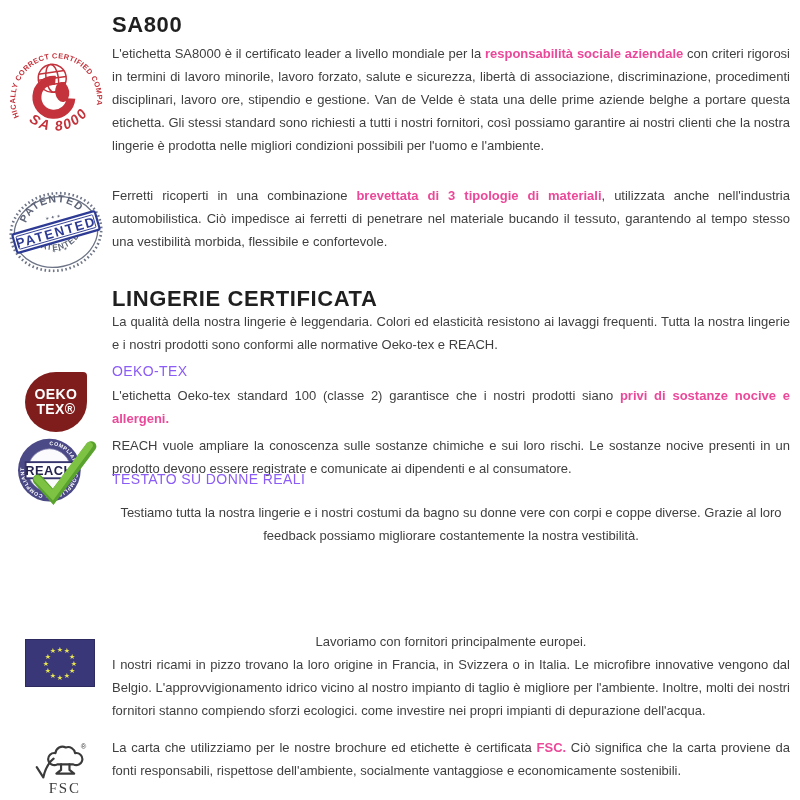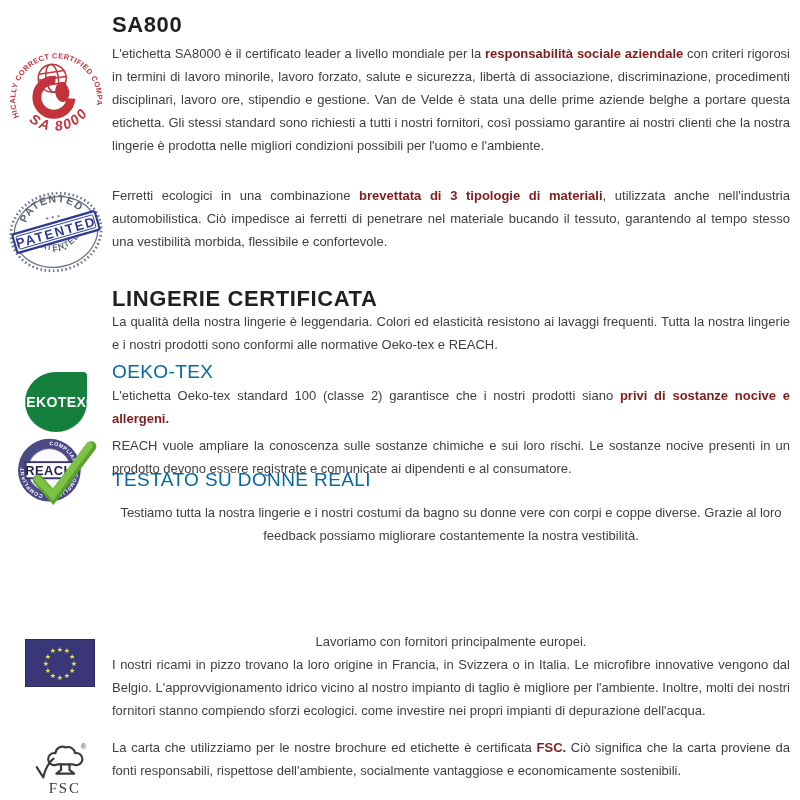--- a/index.html
+++ b/index.html
@@ -5,39 +5,39 @@
   * { margin:0; padding:0; box-sizing:border-box; }
   html,body { background:#ffffff; }
   body { font-family:"Liberation Sans","DejaVu Sans",sans-serif; color:#3f3f3f; }
   .page { position:relative; width:800px; height:800px; background:#fff; overflow:hidden; }
   .row { position:absolute; left:0; right:0; display:flex; }
   .gutter { flex:0 0 112px; width:112px; display:flex; justify-content:center; align-items:flex-start; }
   .content { flex:1; padding-right:10px; }
   h2 { font-size:22px; line-height:22px; font-weight:700; color:#1f1f1f; letter-spacing:0.6px; }
   p { font-size:13px; line-height:23px; text-align:justify; }
   p.plain { text-align:center; }
-  b { font-weight:700; color:#7f1d1d; }
-  .label { font-size:19px; line-height:23px; color:#0369a1; letter-spacing:0.4px; }
+  b { font-weight:700; color:#ec4899; }
+  .label { font-size:14px; line-height:23px; color:#8b5cf6; letter-spacing:0.4px; }
 
   
   .s1 { top:14px; }  .s2 { top:174px; } .s3 { top:288px; } .s4 { top:360px; }
   .s5 { top:434px; } .s6 { top:468px; } .s7 { top:630px; } .s8 { top:736px; }
 
   .s1 h2 { margin-bottom:6px; }
   .s2 p { margin-top:10px; }
   .s3 p { margin-top:0; }
   .s4 .label { margin-bottom:1px; }
   .s6 p { margin-top:10px; }
 
   
   .icon-sa8000  { margin-top:28px; transform:rotate(-8deg); }
   .icon-patented{ margin-top:16px; transform:rotate(-12deg); }
-  .oeko-badge { margin-top:12px; width:62px; height:60px; background:#15803d;
+  .oeko-badge { margin-top:12px; width:62px; height:60px; background:#7f1d1d;
                 border-radius:50% 4px 50% 50%; color:#fff; font-weight:700;
-                display:flex; flex-direction:row; align-items:center; justify-content:center;
+                display:flex; flex-direction:column; align-items:center; justify-content:center;
                 font-size:14px; line-height:15px; letter-spacing:0.4px; }
   .icon-reach { margin-top:2px; }
   .icon-eu    { margin-top:9px; margin-left:8px; }
   .icon-fsc   { margin-top:4px; margin-left:12px; }
 </style>
 </head>
 <body>
 
 <div class="page">
 
@@ -87,21 +87,21 @@
         <text x="56" y="33" font-size="6" fill="#5d6477" text-anchor="middle">✶ ✦ ✶</text>
         <text x="56" y="71" font-size="6" fill="#5d6477" text-anchor="middle">✶ ✦ ✶</text>
         <g transform="rotate(-4 56 48)">
           <rect x="7" y="37" width="98" height="22" fill="#ffffff" stroke="#2e3b94" stroke-width="2.5" rx="2"></rect>
           <rect x="10.5" y="40.5" width="91" height="15" fill="none" stroke="#2e3b94" stroke-width="1" rx="1"></rect>
           <text x="56" y="53.5" font-size="15" font-weight="bold" fill="#2e3b94" letter-spacing="2" text-anchor="middle">PATENTED</text>
         </g>
       </svg>
     </div>
     <div class="content">
-      <p><span>Ferretti ecologici in una combinazione </span><b>brevettata di 3 tipologie di materiali</b><span>, utilizzata anche nell'industria automobilistica. Ciò impedisce ai ferretti di penetrare nel materiale bucando il tessuto, garantendo al tempo stesso una vestibilità morbida, flessibile e confortevole.</span></p>
+      <p><span>Ferretti ricoperti in una combinazione </span><b>brevettata di 3 tipologie di materiali</b><span>, utilizzata anche nell'industria automobilistica. Ciò impedisce ai ferretti di penetrare nel materiale bucando il tessuto, garantendo al tempo stesso una vestibilità morbida, flessibile e confortevole.</span></p>
     </div>
   </section>
 
   <section class="row s3">
     <div class="gutter"></div>
     <div class="content">
       <h2>LINGERIE CERTIFICATA</h2>
       <p>La qualità della nostra lingerie è leggendaria. Colori ed elasticità resistono ai lavaggi frequenti. Tutta la nostra lingerie e i nostri prodotti sono conformi alle normative Oeko-tex e REACH.</p>
     </div>
   </section>

